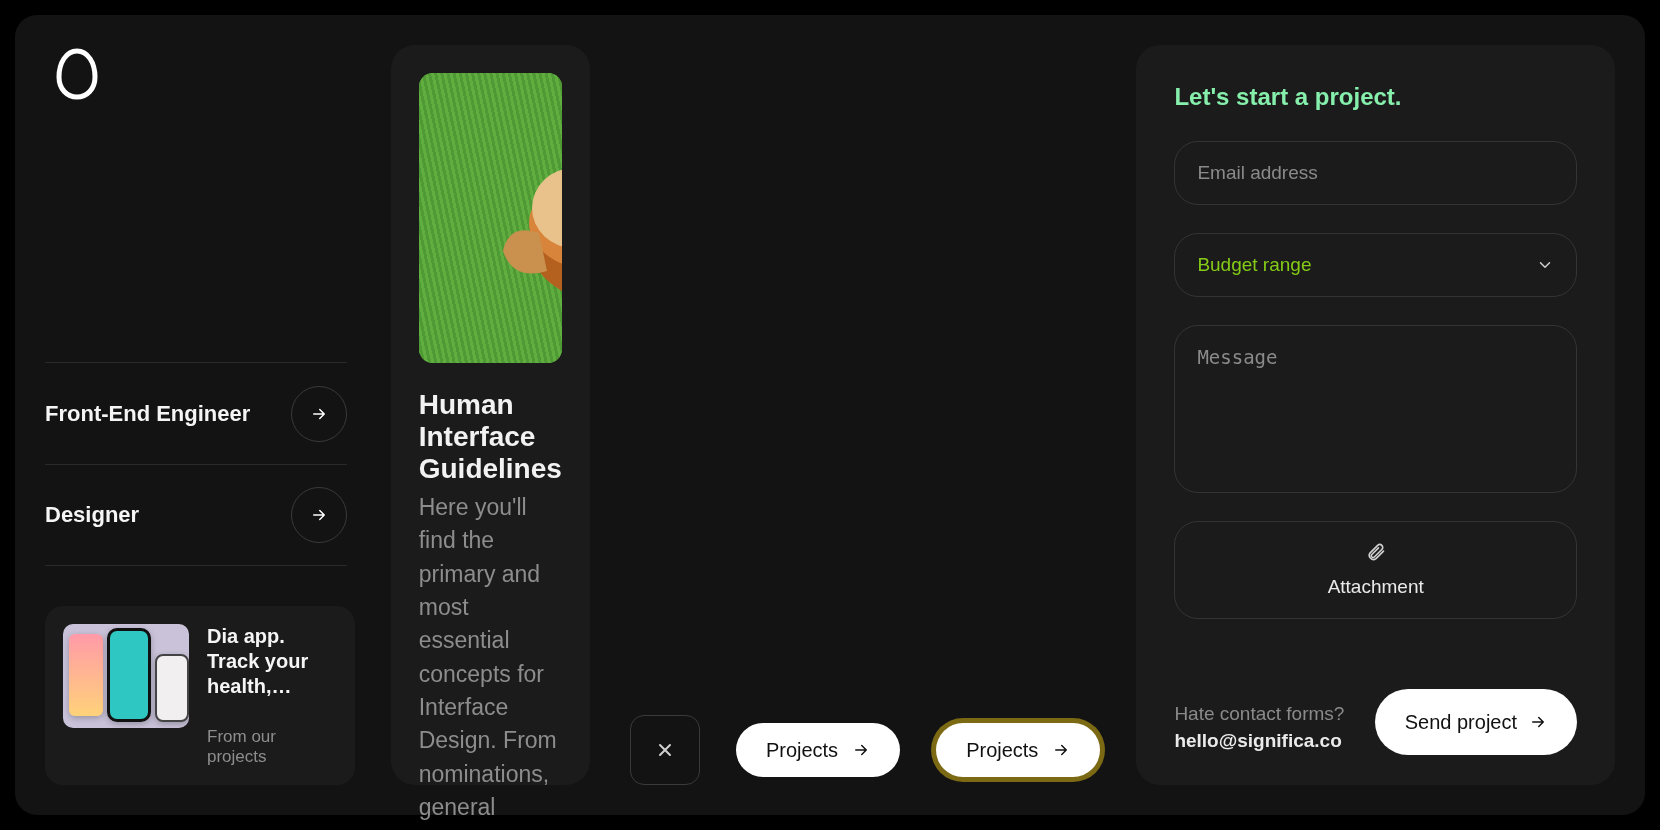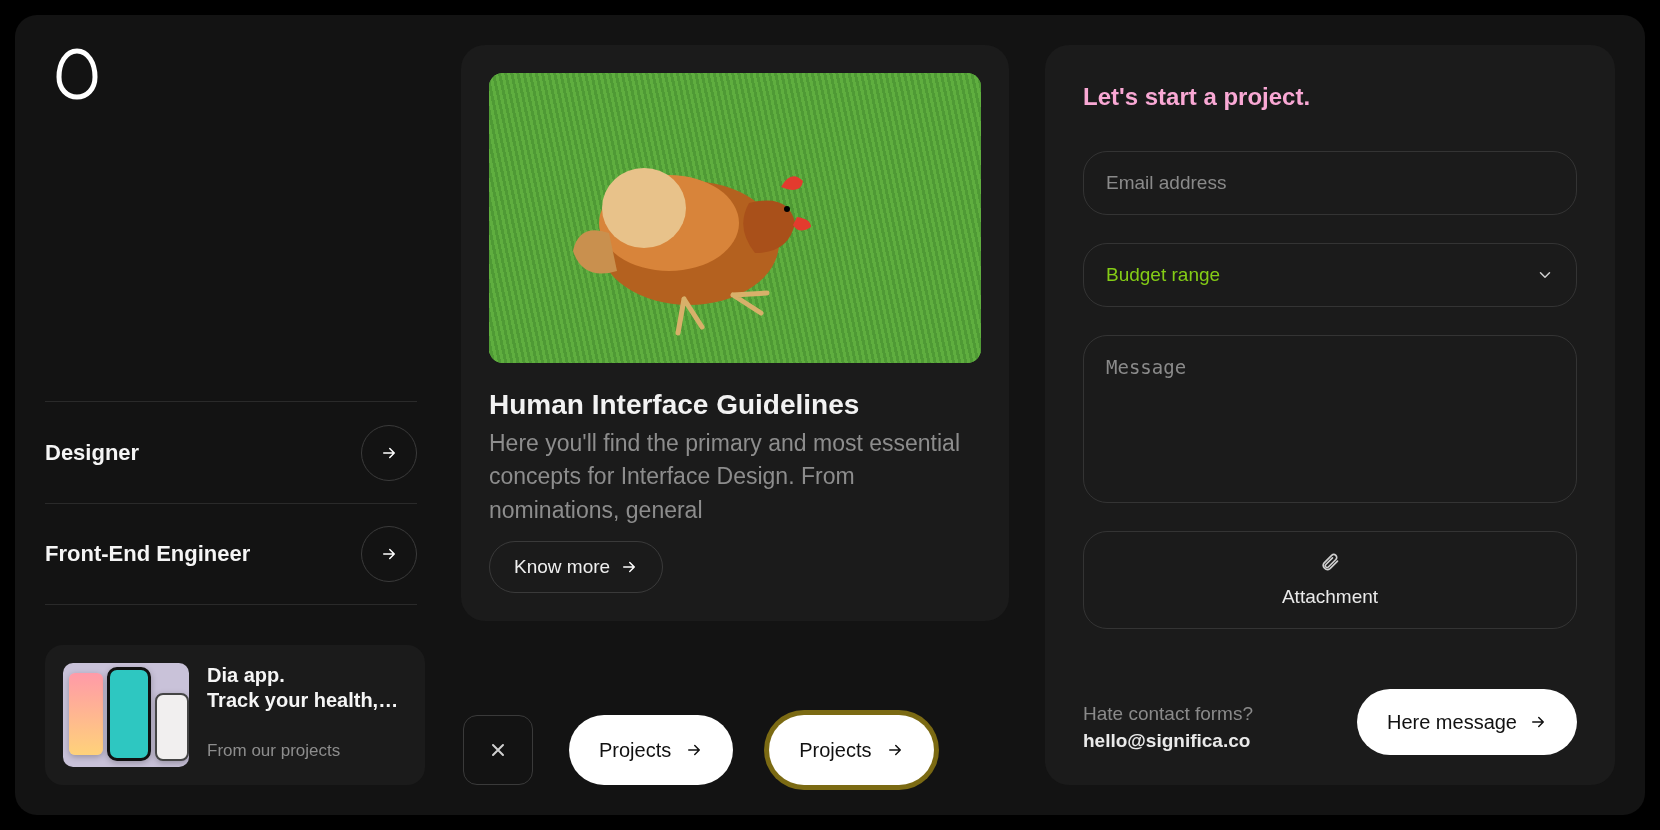--- a/index.html
+++ b/index.html
@@ -41,21 +41,21 @@
     position: absolute; border-radius: 10px; background: #fff; box-shadow: 0 2px 6px rgba(0,0,0,.25);
   }
   .phone.a { left: 6px; top: 10px; width: 34px; height: 82px; background: linear-gradient(#ff9aa8,#ffd27a); border-radius: 6px; }
   .phone.b { left: 44px; top: 4px; width: 44px; height: 94px; background: #2ec7c1; border: 3px solid #111; border-radius: 10px; }
   .phone.c { left: 92px; top: 30px; width: 34px; height: 68px; background: #f1efef; border: 2px solid #444; border-radius: 8px; }
   .pc-text { flex: 1; display: flex; flex-direction: column; gap: 4px; }
   .pc-title { font-size: 20px; font-weight: 600; line-height: 1.25; color: #f5f5f5; }
   .pc-cat { font-size: 17px; color: #8d8d8d; margin-top: 24px; }
 
   
-  .col-center { flex: 1; display: flex; flex-direction: column; gap: 38px; }
+  .col-center { flex: 1; display: flex; flex-direction: row; gap: 38px; }
   .article-card {
     background: #1b1b1b; border-radius: 24px; padding: 28px;
   }
   .hero {
     width: 100%; height: 290px; border-radius: 14px; background:#5aa63a; overflow: hidden; position: relative;
   }
   .grass { position: absolute; inset: 0; background:
     repeating-linear-gradient(78deg, #5fae3f 0 3px, #4f9a35 3px 6px),
     repeating-linear-gradient(-35deg, rgba(255,255,255,.04) 0 2px, transparent 2px 5px);
   }
@@ -68,33 +68,33 @@
     font-size: 19px; color: #f0f0f0; background: transparent; cursor: pointer;
   }
 
   .pill-row { display: flex; gap: 36px; align-items: center; margin-top: auto; padding-left: 2px;}
   .square-close {
     width: 70px; height: 70px; border-radius: 14px; border: 1px solid #3a3a3a;
     background: transparent; display: flex; align-items: center; justify-content: center; cursor: pointer;
   }
   .close-x { width: 16px; height: 16px; stroke: #d0d0d0; stroke-width: 2; fill: none; stroke-linecap: round; }
   .pill {
-    height: 70px; padding: 0 30px; border-radius: 999px; display: inline-flex; align-items: center; gap: 14px;
+    height: 54px; padding: 0 30px; border-radius: 999px; display: inline-flex; align-items: center; gap: 14px;
     font-size: 20px; font-weight: 500; cursor: pointer; border: none;
   }
   .pill-light { background: #fff; color: #111; }
   .pill-focus { background: #fff; color: #111; box-shadow: 0 0 0 5px #7b6a13; }
   .arrow-dk { width: 18px; height: 18px; stroke: #111; stroke-width: 2; fill: none; stroke-linecap: round; stroke-linejoin: round; }
 
   
   .col-right {
     width: 570px; background: #1b1b1b; border-radius: 24px; padding: 38px 38px 30px;
     display: flex; flex-direction: column;
   }
-  .form-title { font-size: 24px; font-weight: 700; color: #f9a8d4; margin-bottom: 40px; }
+  .form-title { font-size: 24px; font-weight: 700; color: #86efac; margin-bottom: 30px; }
   .field {
     width: 100%; border: 1px solid #343434; border-radius: 24px; background: transparent;
     padding: 20px 22px; font-size: 19px; color: #fff; margin-bottom: 28px;
   }
   .field::placeholder { color: #8a8a8a; }
   .select {
     display: flex; align-items: center; justify-content: space-between; cursor: pointer;
   }
   .select-label { color: #84cc16; font-size: 19px; }
   .chev { width: 18px; height: 18px; stroke: #cfcfcf; stroke-width: 2; fill: none; stroke-linecap: round; stroke-linejoin: round; }
@@ -122,29 +122,29 @@
   <div class="col-left">
     <div class="logo">
       <svg viewBox="0 0 48 56">
           <path d="M24 6 C13 6 6 18 6 32 C6 44 14 52 24 52 C34 52 42 44 42 32 C42 18 35 6 24 6 Z" fill="none" stroke="#fff" stroke-width="5"></path>
         </svg>
     </div>
     <div class="spacer-top"></div>
 
     <div class="role-list">
       <div class="role-row">
-        <div class="role-title">Designer</div>
+        <div class="role-title">Front-End Engineer</div>
         <button class="circle-btn">
           <svg class="arrow-icon" viewBox="0 0 24 24">
               <path d="M5 12h14M13 6l6 6-6 6"></path>
             </svg>
         </button>
       </div>
       <div class="role-row">
-        <div class="role-title">Front-End Engineer</div>
+        <div class="role-title">Designer</div>
         <button class="circle-btn">
           <svg class="arrow-icon" viewBox="0 0 24 24">
               <path d="M5 12h14M13 6l6 6-6 6"></path>
             </svg>
         </button>
       </div>
     </div>
 
     <div class="project-card">
       <div class="thumb">
@@ -228,21 +228,21 @@
         </svg>
       <span class="att-label">Attachment</span>
     </div>
 
     <div class="form-footer">
       <div class="hate">
         <span>Hate contact forms?</span>
         <strong>hello@significa.co</strong>
       </div>
       <button class="send">
-        <span>Here message</span>
+        <span>Send project</span>
         <svg class="arrow-dk" viewBox="0 0 24 24">
             <path d="M5 12h14M13 6l6 6-6 6"></path>
           </svg>
       </button>
     </div>
   </div>
 
 </div>
 
 </body></html>

